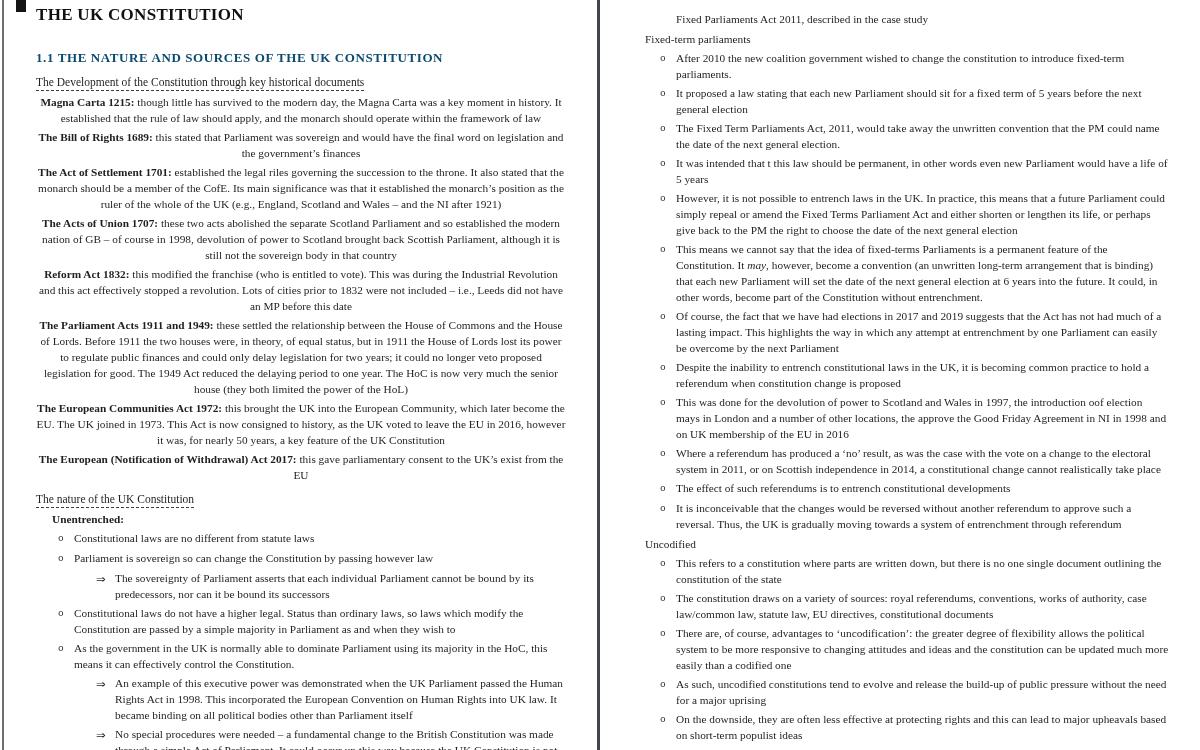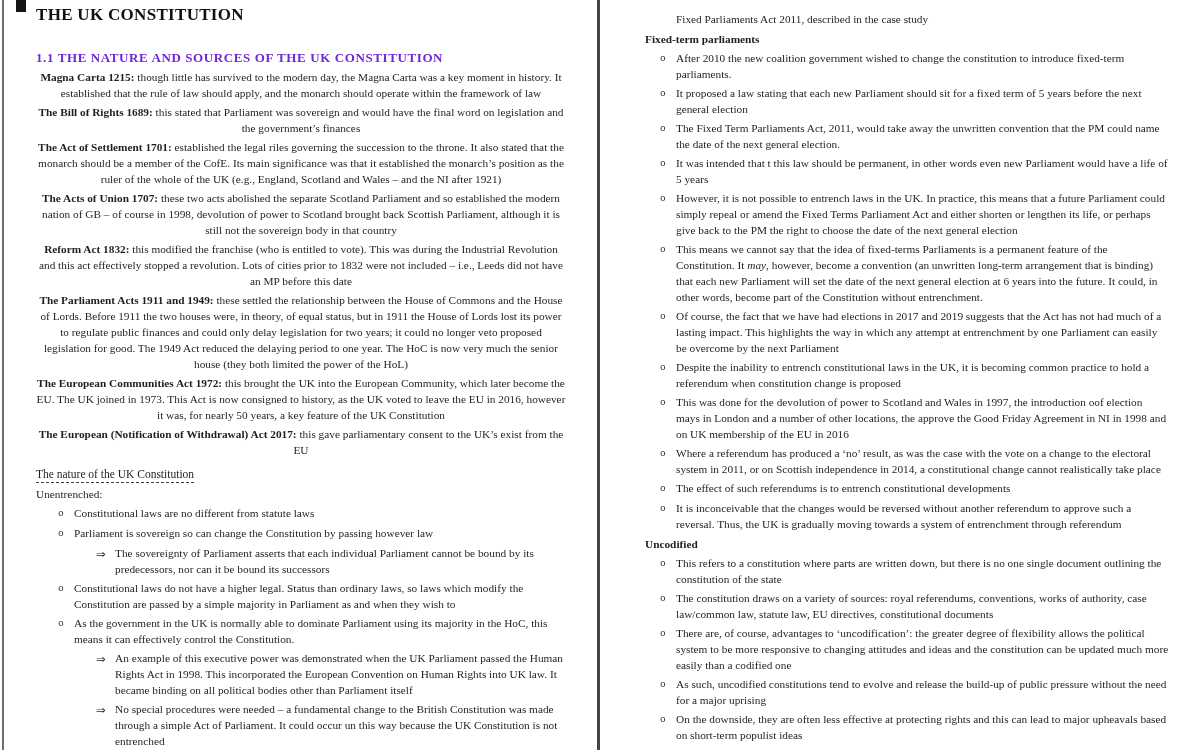--- a/index.html
+++ b/index.html
@@ -11,54 +11,57 @@
   .page-divider{position:absolute;top:0;bottom:0;left:597px;width:3px;background:#41464c;}
   .page{position:absolute;top:16px;font-size:11.3px;line-height:16px;}
   #page-left{left:36px;width:530px;}
   #page-right{left:645px;width:524px;}
 
   .title-bar{position:absolute;left:16px;top:0;width:10px;height:12px;background:#141414;}
   .doc-title{
     margin:-9px 0 0 0;font-size:17px;font-weight:bold;letter-spacing:.3px;color:#111;
   }
   .section-heading{
-    margin:27px 0 0 0;font-size:13px;font-weight:bold;letter-spacing:.6px;color:#6d28d9;
+    margin:27px 0 0 0;font-size:13px;font-weight:bold;letter-spacing:.6px;color:#0c4a6e;
   }
   .dashed-underline{
     margin:8px 0 0 0;display:inline-block;font-size:11.5px;
     border-bottom:1px dashed #3c3c3c;padding-bottom:0px;
   }
   .para{margin:3px 0 0 0;text-align:center;}
   .para b{font-weight:bold;}
-  .bold-label{margin:3px 0 0 0;font-weight:normal;}
+  .bold-label{margin:3px 0 0 16px;font-weight:bold;}
   .bullet{display:flex;margin:3px 0 0 0;}
   .bullet .marker{flex:0 0 16px;font-family:"Liberation Mono", monospace;font-size:9.5px;padding-top:1px;}
   .lvl1{margin-left:22px;}
   .lvl2{margin-left:60px;}
   .lvl2 .marker{flex:0 0 19px;font-family:"Liberation Serif", serif;font-size:11.5px;}
   .btext{flex:1 1 auto;}
 
-  #page-right .group-heading{margin:4px 0 0 0;font-weight:bold;}
+  #page-right .group-heading{margin:4px 0 0 0;font-weight:normal;}
   #page-right .bullet{margin-left:15px;}
   .top-partial{margin:-5px 0 0 31px;}
   .page-number{position:absolute;left:13px;top:741px;font-size:11px;color:#333;}
   .italic{font-style:italic;}
 </style>
 </head>
 <body>
 
 <div id="stage">
   <div class="edge-line"></div>
   <div class="page-divider"></div>
 
   <div class="title-bar"></div>
 
   <div class="page" id="page-left">
     <h1 class="doc-title">THE UK CONSTITUTION</h1>
     <h2 class="section-heading">1.1 THE NATURE AND SOURCES OF THE UK CONSTITUTION</h2>
+    <div>
+      <span class="dashed-underline">The Development of the Constitution through key historical documents</span>
+    </div>
 
     <p class="para"><b>Magna Carta 1215:</b><span> though little has survived to the modern day, the Magna Carta was a key moment in history. It established that the rule of law should apply, and the monarch should operate within the framework of law</span></p>
     <p class="para"><b>The Bill of Rights 1689:</b><span> this stated that Parliament was sovereign and would have the final word on legislation and the government’s finances</span></p>
     <p class="para"><b>The Act of Settlement 1701:</b><span> established the legal riles governing the succession to the throne. It also stated that the monarch should be a member of the CofE. Its main significance was that it established the monarch’s position as the ruler of the whole of the UK (e.g., England, Scotland and Wales – and the NI after 1921)</span></p>
     <p class="para"><b>The Acts of Union 1707:</b><span> these two acts abolished the separate Scotland Parliament and so established the modern nation of GB – of course in 1998, devolution of power to Scotland brought back Scottish Parliament, although it is still not the sovereign body in that country</span></p>
     <p class="para"><b>Reform Act 1832:</b><span> this modified the franchise (who is entitled to vote). This was during the Industrial Revolution and this act effectively stopped a revolution. Lots of cities prior to 1832 were not included – i.e., Leeds did not have an MP before this date</span></p>
     <p class="para"><b>The Parliament Acts 1911 and 1949:</b><span> these settled the relationship between the House of Commons and the House of Lords. Before 1911 the two houses were, in theory, of equal status, but in 1911 the House of Lords lost its power to regulate public finances and could only delay legislation for two years; it could no longer veto proposed legislation for good. The 1949 Act reduced the delaying period to one year. The HoC is now very much the senior house (they both limited the power of the HoL)</span></p>
     <p class="para"><b>The European Communities Act 1972:</b><span> this brought the UK into the European Community, which later become the EU. The UK joined in 1973. This Act is now consigned to history, as the UK voted to leave the EU in 2016, however it was, for nearly 50 years, a key feature of the UK Constitution</span></p>
     <p class="para"><b>The European (Notification of Withdrawal) Act 2017:</b><span> this gave parliamentary consent to the UK’s exist from the EU</span></p>
 

